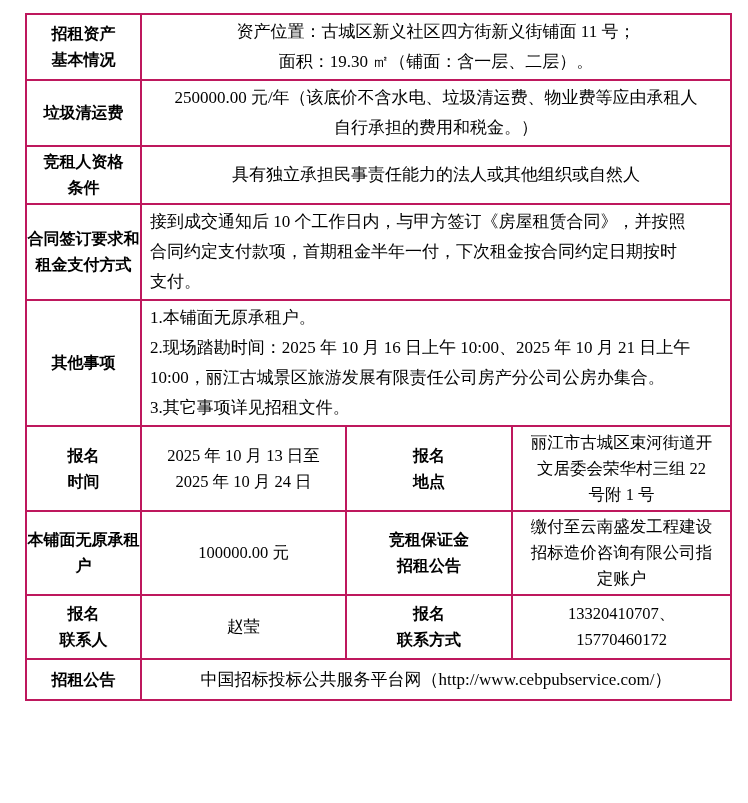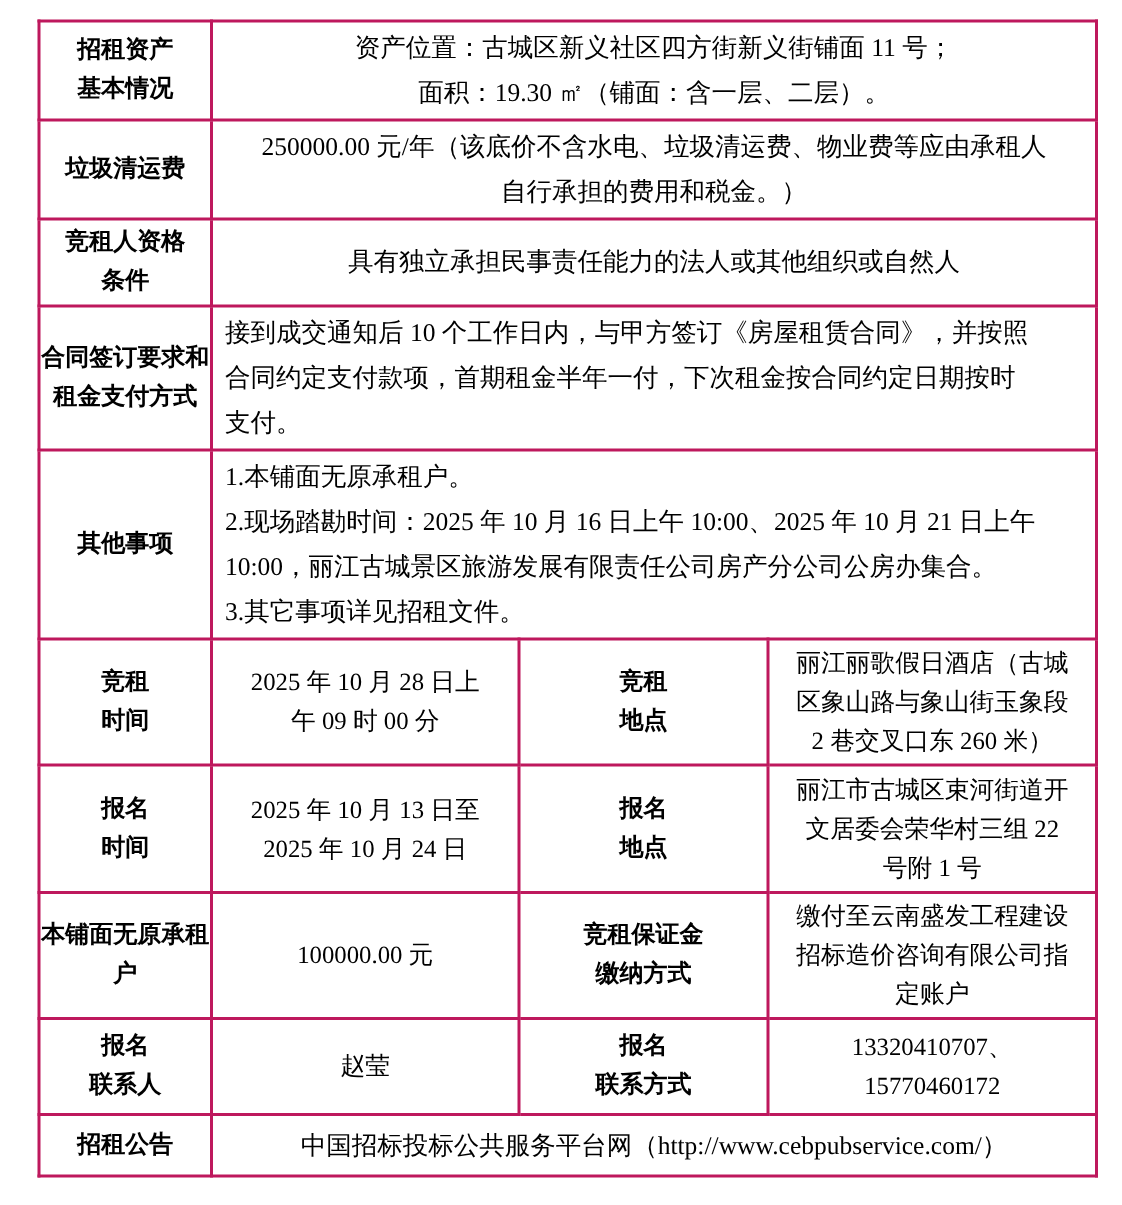--- a/index.html
+++ b/index.html
@@ -75,47 +75,36 @@
 合同约定支付款项，首期租金半年一付，下次租金按合同约定日期按时
 支付。</td>
       </tr>
       <tr style="height:125px">
         <td class="lbl">其他事项</td>
         <td class="lft" colspan="3">1.本铺面无原承租户。
 2.现场踏勘时间：2025 年 10 月 16 日上午 10:00、2025 年 10 月 21 日上午
 10:00，丽江古城景区旅游发展有限责任公司房产分公司公房办集合。
 3.其它事项详见招租文件。</td>
       </tr>
-      <tr style="height:82px">
-        <td class="lbl">竞租
-时间</td>
-        <td class="ctr cmp">2025 年 10 月 28 日上
-午 09 时 00 分</td>
-        <td class="lbl">竞租
-地点</td>
-        <td class="ctr cmp">丽江丽歌假日酒店（古城
-区象山路与象山街玉象段
-2 巷交叉口东 260 米）</td>
-      </tr>
       <tr style="height:85px">
         <td class="lbl">报名
 时间</td>
         <td class="ctr cmp">2025 年 10 月 13 日至
 2025 年 10 月 24 日</td>
         <td class="lbl">报名
 地点</td>
         <td class="ctr cmp">丽江市古城区束河街道开
 文居委会荣华村三组 22
 号附 1 号</td>
       </tr>
       <tr style="height:78px">
         <td class="lbl">本铺面无原承租户</td>
         <td class="ctr cmp">100000.00 元</td>
         <td class="lbl">竞租保证金
-缴纳方式</td>
+招租公告</td>
         <td class="ctr cmp">缴付至云南盛发工程建设
 招标造价咨询有限公司指
 定账户</td>
       </tr>
       <tr style="height:64px">
         <td class="lbl">报名
 联系人</td>
         <td class="ctr cmp">赵莹</td>
         <td class="lbl">报名
 联系方式</td>

